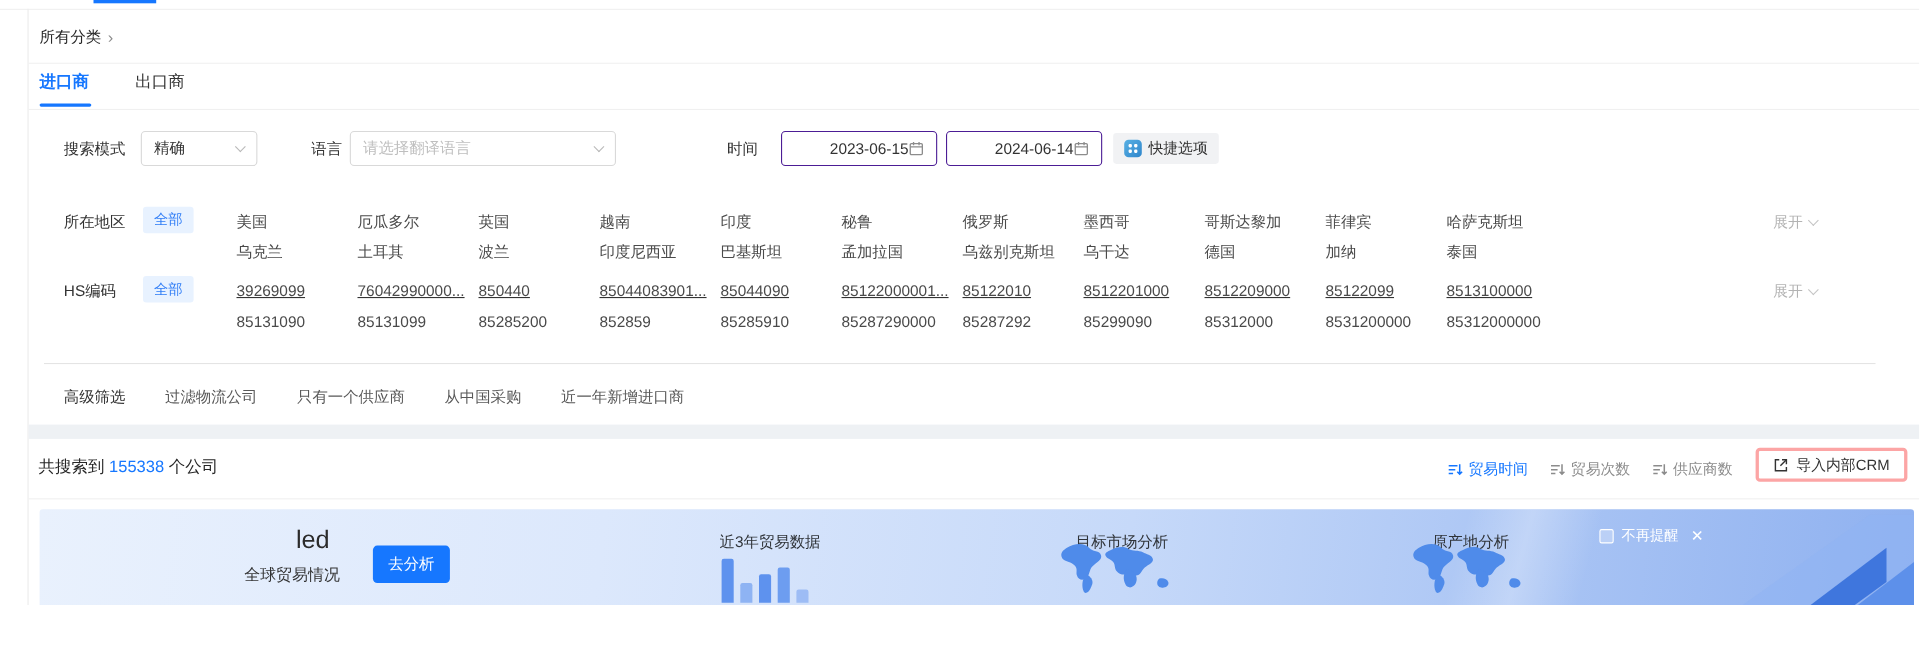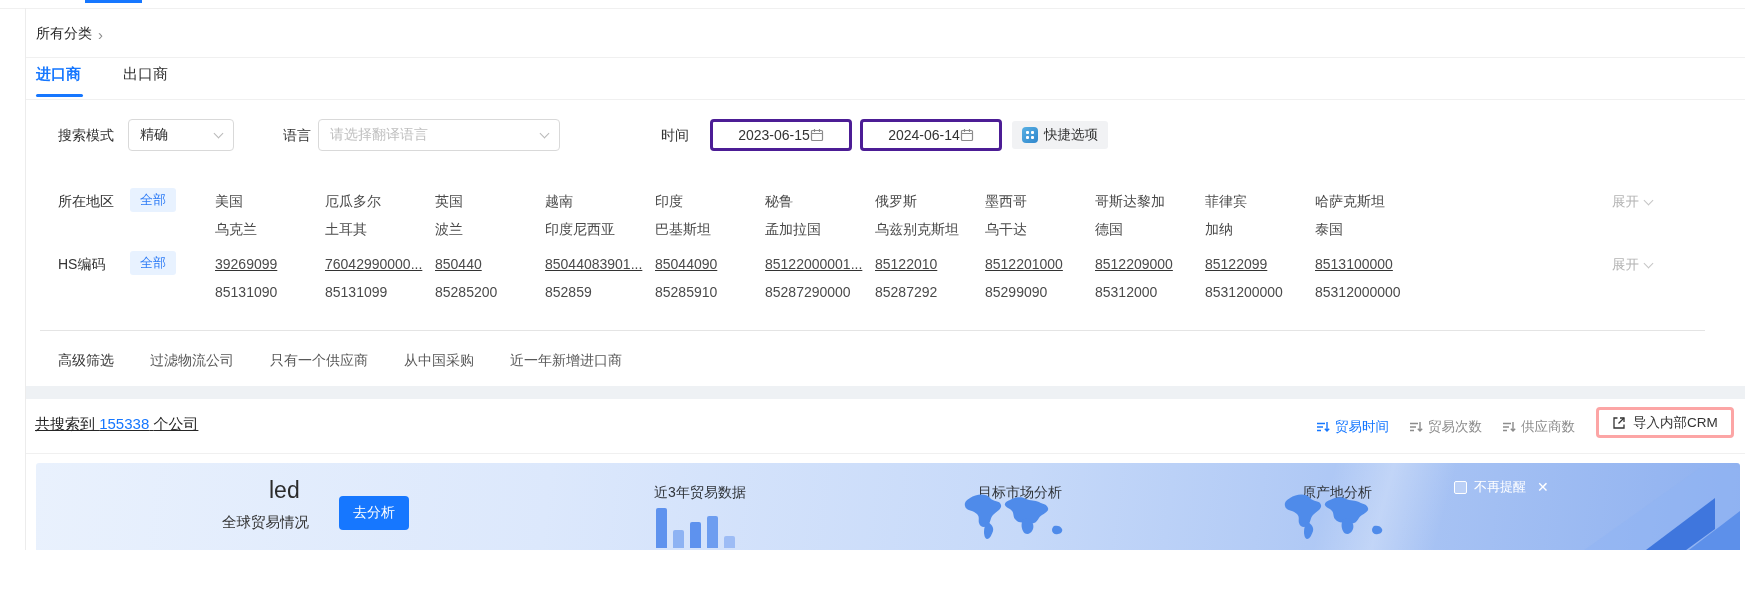--- a/index.html
+++ b/index.html
@@ -25,22 +25,22 @@
   
   .flabel { position:absolute; color:#333; }
   .sel {
     position:absolute; height:32px; display:flex; align-items:center; justify-content:space-between;
     border:1px solid #d9d9d9; border-radius:4px; background:#fff; padding:0 11px; cursor:pointer;
   }
   .sel .ph { color:#bfbfbf; }
   .chev { width:7px; height:7px; border-right:1.5px solid #b9b9b9; border-bottom:1.5px solid #b9b9b9;
           transform:rotate(45deg); margin-top:-3px; flex:none; }
   .datebox {
-    position:absolute; height:32px; width:142px; display:flex; align-items:center; justify-content:center;
-    border:3px solid #4c1d95; border-radius:4px; background:#fff; padding:0 11px; cursor:pointer;
+    position:absolute; height:32px; width:142px; display:flex; align-items:center; justify-content:flex-end;
+    border:1px solid #4c1d95; border-radius:4px; background:#fff; padding:0 11px; cursor:pointer;
   }
   .quickbtn {
     position:absolute; height:28px; display:flex; align-items:center; gap:6px;
     background:#f1f2f4; border-radius:3px; padding:0 10px; font-size:13.5px; color:#333; cursor:pointer;
   }
   .cmd { width:16px; height:16px; border-radius:4px; background:linear-gradient(135deg,#58b0e3,#2f86cc);
          display:grid; grid-template-columns:3px 3px; grid-template-rows:3px 3px; gap:2px; place-content:center; }
   .cmd i { background:#fff; border-radius:1px; }
 
   .tag-all { position:absolute; background:#e8f2ff; color:#2e7cf6; font-size:13px;
@@ -49,21 +49,21 @@
   .cells span { width:110px; flex:none; color:#4a4a4a; white-space:nowrap; cursor:pointer; }
   .expand { position:absolute; left:1612px; display:flex; align-items:center; gap:6px;
             color:#b3b3b3; font-size:13.5px; cursor:pointer; }
   .expand .chev { border-color:#c5c5c5; }
 
   .adv-row { position:absolute; left:58px; top:352px; display:flex; gap:36px; align-items:center; }
   .adv-label { color:#333; }
   .adv-item { color:#595959; cursor:pointer; }
 
   
-  .count-line { position:absolute; left:35px; top:415px; font-size:15px; color:#262626;text-decoration:underline; }
+  .count-line { position:absolute; left:35px; top:415px; font-size:15px; color:#262626; }
   .count-line b { color:#1677ff; font-weight:normal; }
   .sorts { position:absolute; left:1316px; top:418px; display:flex; gap:20px; }
   .sort { display:flex; align-items:center; gap:5px; font-size:13.5px; color:#8c8c8c; cursor:pointer; }
   .sort.active { color:#1677ff; }
   .crm-btn { position:absolute; left:1596px; top:407px; height:31px; display:flex; align-items:center; gap:7px;
              border:3px solid #fca5a5; border-radius:4px; background:#fff; padding:0 13px;
              font-size:13.5px; color:#333; cursor:pointer; }
 
   
   .banner { position:absolute; left:36px; top:463px; width:1704px; height:90px; border-radius:3px;

